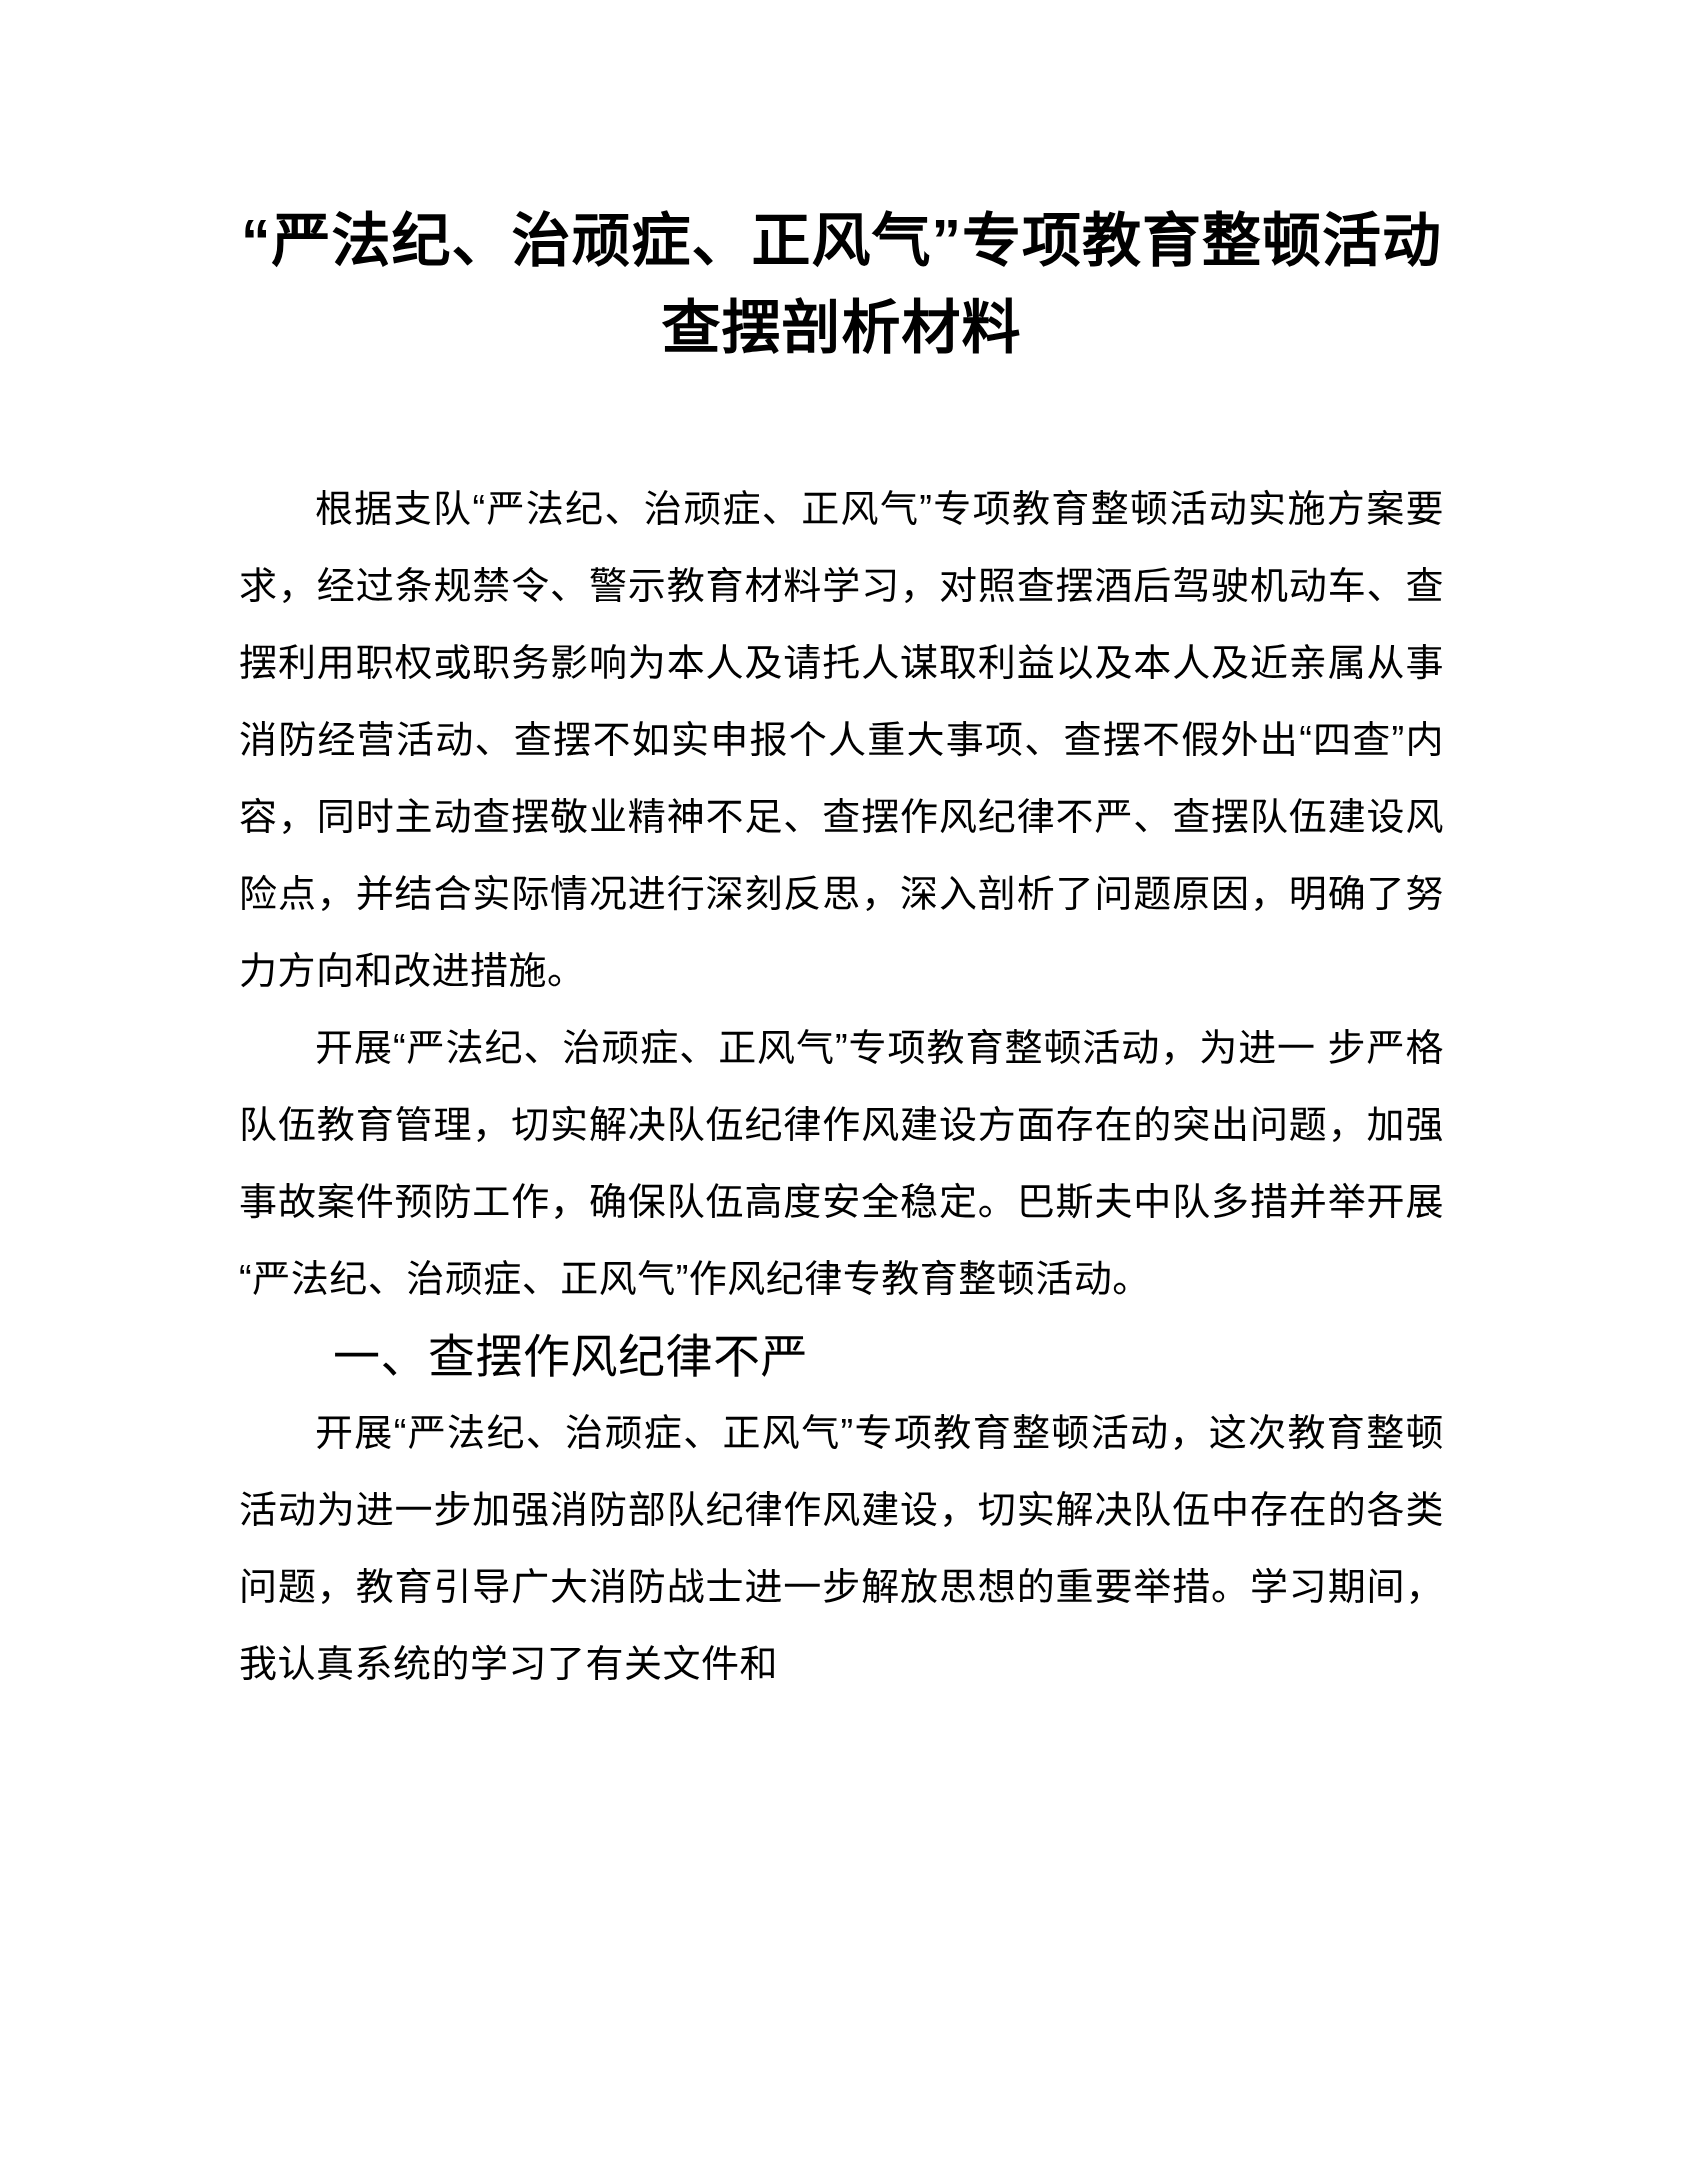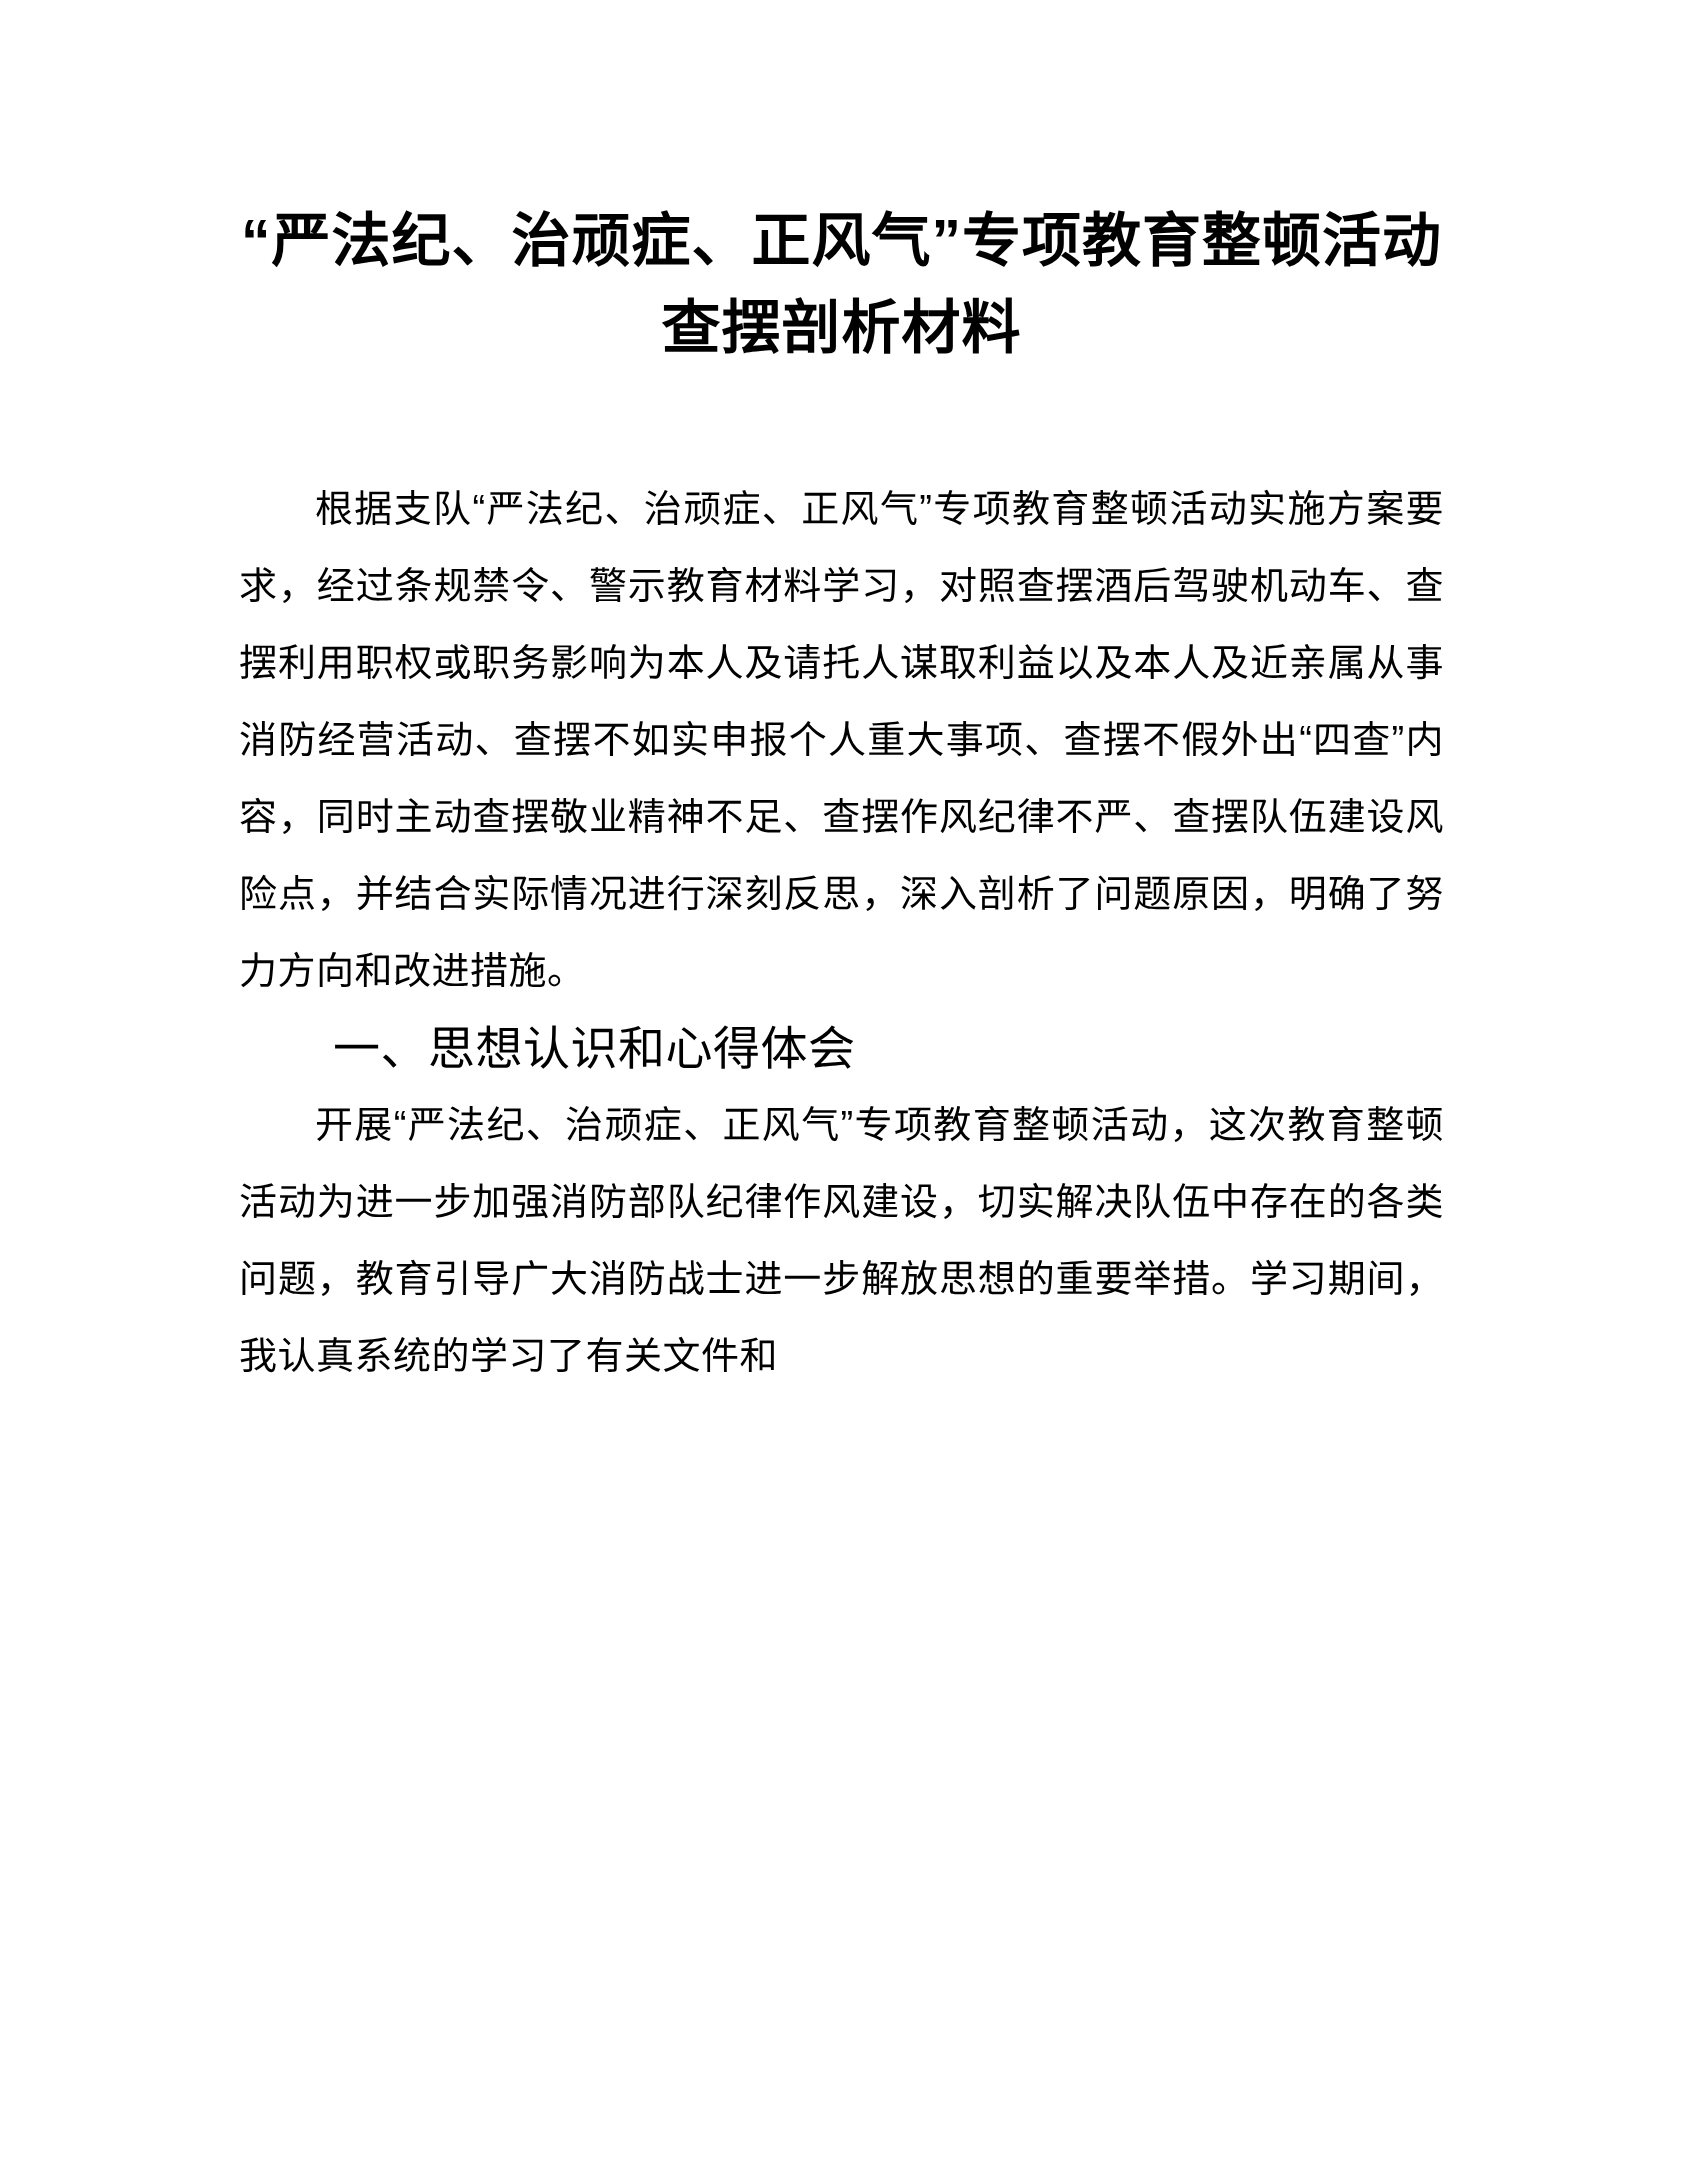--- a/index.html
+++ b/index.html
@@ -54,20 +54,21 @@
 </head>
 <body>
 
 <div class="page">
   <div class="content">
 
     <h1 class="doc-title">“严法纪、治顽症、正风气”专项教育整顿活动查摆剖析材料</h1>
 
     <p class="doc-paragraph">根据支队“严法纪、治顽症、正风气”专项教育整顿活动实施方案要求，经过条规禁令、警示教育材料学习，对照查摆酒后驾驶机动车、查摆利用职权或职务影响为本人及请托人谋取利益以及本人及近亲属从事消防经营活动、查摆不如实申报个人重大事项、查摆不假外出“四查”内容，同时主动查摆敬业精神不足、查摆作风纪律不严、查摆队伍建设风险点，并结合实际情况进行深刻反思，深入剖析了问题原因，明确了努力方向和改进措施。</p>
 
+    <p class="doc-paragraph">开展“严法纪、治顽症、正风气”专项教育整顿活动，为进一 步严格队伍教育管理，切实解决队伍纪律作风建设方面存在的突出问题，加强事故案件预防工作，确保队伍高度安全稳定。巴斯夫中队多措并举开展“严法纪、治顽症、正风气”作风纪律专教育整顿活动。</p>
 
-    <p class="section-heading">一、思想认识和心得体会</p>
+    <p class="section-heading">一、查摆作风纪律不严</p>
 
     <p class="doc-paragraph">开展“严法纪、治顽症、正风气”专项教育整顿活动，这次教育整顿活动为进一步加强消防部队纪律作风建设，切实解决队伍中存在的各类问题，教育引导广大消防战士进一步解放思想的重要举措。学习期间，我认真系统的学习了有关文件和</p>
 
   </div>
 </div>
 
 
 </body></html>

